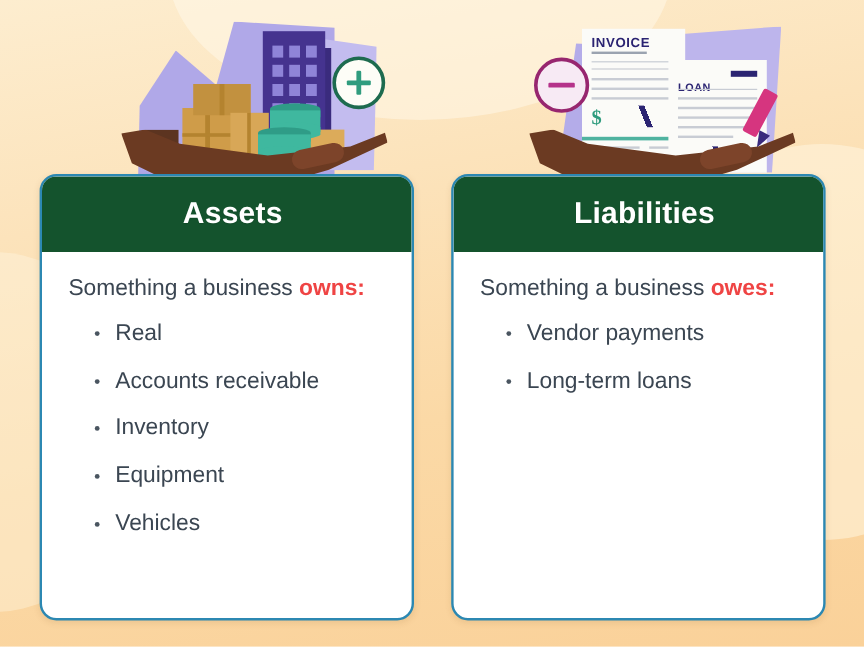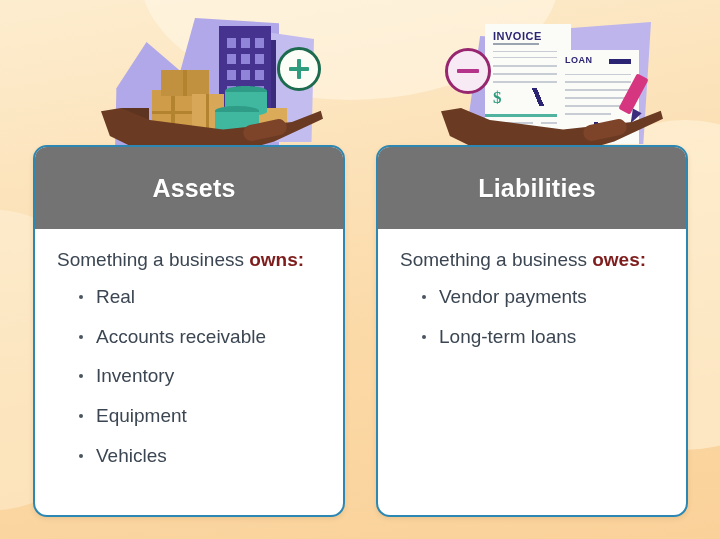--- a/index.html
+++ b/index.html
@@ -220,22 +220,22 @@
     background: #ffffff;
     border: 2px solid #2c88b2;
     box-sizing: border-box;
     overflow: hidden;
     box-shadow: 0 2px 5px rgba(120, 80, 30, 0.12);
   }
   .card-assets { left: 33px; }
   .card-liab   { left: 376px; }
 
   .card-header {
-    height: 82px;
-    background: #737373;
+    height: 63px;
+    background: #14532d;
     display: flex;
     align-items: center;
     justify-content: center;
     padding-left: 10px;
   }
   .card-title {
     color: #ffffff;
     font-size: 25px;
     font-weight: bold;
     letter-spacing: 0.2px;
@@ -244,21 +244,21 @@
 
   .card-body {
     padding: 20px 22px 0 22px;
   }
   .card-sub {
     font-size: 19px;
     color: #3b4652;
     margin: 0 0 14px 0;
     line-height: 1.2;
   }
-  .card-sub b { font-weight: bold; color: #7f1d1d; }
+  .card-sub b { font-weight: bold; color: #ef4444; }
 
   .bullets {
     list-style: none;
     margin: 0;
     padding: 0 0 0 22px;
   }
   .bullets li {
     position: relative;
     font-size: 19px;
     color: #3b4652;
@@ -362,21 +362,21 @@
                   background:
                     linear-gradient(68deg, transparent 44%, #2b2472 44%, #2b2472 56%, transparent 56%);"></div>
       <div class="rule" style="left:0; top:90px; width:86px; height:3px; background:#4fb3a0;"></div>
       <div class="rule" style="left:8px; top:98px; width:40px;"></div>
       <div class="rule" style="left:56px; top:98px; width:22px;"></div>
       <div class="rule" style="left:8px; top:105px; width:40px;"></div>
       <div class="rule" style="left:56px; top:105px; width:22px;"></div>
     </div>
 
     <div class="ink paper" style="left:120px; top:38px; width:82px; height:94px;">
-      <div class="paper-title" style="left:8px; top:5px; font-size:9px;">LOAN</div>
+      <div class="paper-title" style="left:8px; top:18px; font-size:9px;">LOAN</div>
       <div class="rule" style="left:52px; top:9px; width:22px; height:5px; background:#2b2472;"></div>
       <div class="rule" style="left:8px; top:24px; width:66px; height:1px;"></div>
       <div class="rule" style="left:8px; top:31px; width:66px;"></div>
       <div class="rule" style="left:8px; top:39px; width:66px;"></div>
       <div class="rule" style="left:8px; top:47px; width:66px;"></div>
       <div class="rule" style="left:8px; top:55px; width:66px;"></div>
       <div class="rule" style="left:8px; top:63px; width:46px;"></div>
       <div class="ink" style="left:26px; top:72px; width:32px; height:16px;
                   background:
                     linear-gradient(68deg, transparent 44%, #2b2472 44%, #2b2472 56%, transparent 56%);"></div>

